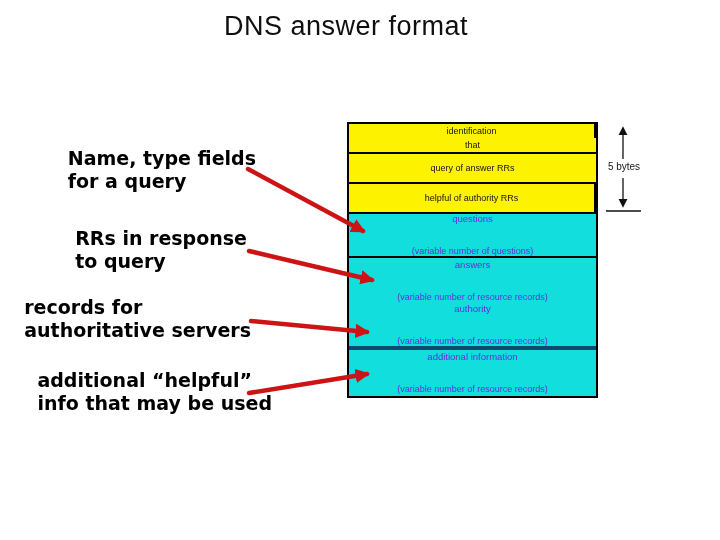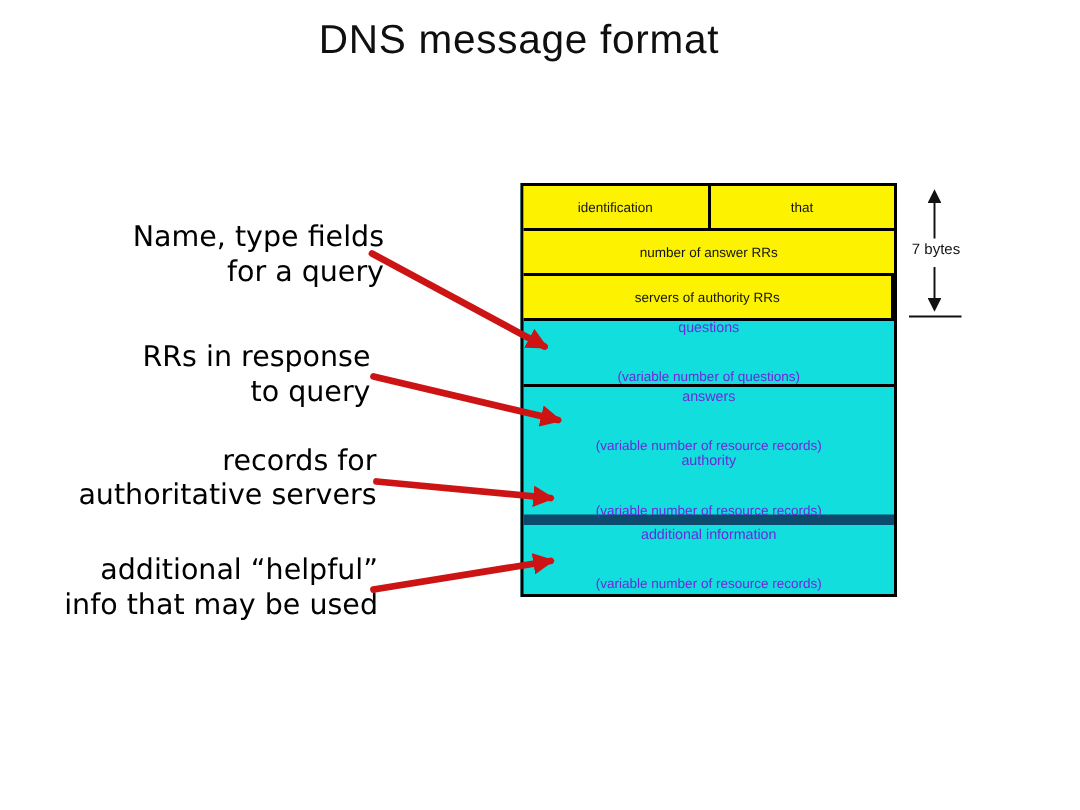--- a/index.html
+++ b/index.html
@@ -21,46 +21,47 @@
     text-align: center;
     font-family: "Liberation Sans", sans-serif;
     font-size: 27px;
     font-weight: 400;
     color: #0f0f0f;
     letter-spacing: 0.5px;
   }
 
   .note {
     position: absolute;
-    text-align: right;
+    text-align: left;
     font-size: 19px;
     line-height: 23px;
-    font-weight: 400;
+    font-weight: 700;
     color: #000000;
     white-space: pre-line;
   }
   .note-1 { top: 147px; right: 464px; }
   .note-2 { top: 227px; right: 473px; margin-left: 47px; }
   .note-3 { top: 296px; right: 469px; }
-  .note-4 { top: 369px; right: 468px; }
+  .note-4 { top: 369px; right: 448px; }
 
   .mtable {
     position: absolute;
     left: 347px;
     top: 122px;
     width: 247px;
     border: 2px solid #000000;
     background: var(--cyan, #12dede);
   }
   .hrow {
     display: flex;
     height: 30px;
     box-sizing: border-box;
     border-bottom: 2px solid #000000;
     background: var(--yellow, #fdf200);
+    flex-direction: column;
   }
   .hcell {
     flex: 1;
     display: flex;
     align-items: center;
     justify-content: center;
     font-family: "Liberation Sans", sans-serif;
     font-size: 9px;
     color: #141414;
     text-align: center;
@@ -74,21 +75,21 @@
     justify-content: center;
     box-sizing: border-box;
     font-family: "Liberation Sans", sans-serif;
     color: #6d28d9;
     text-align: center;
   }
   .brow .rname { font-size: 9.5px; line-height: 12px; }
   .brow .rdetail { font-size: 9px; line-height: 11px; margin-top: 21px; }
   .row-questions  { height: 44px; border-bottom: 2px solid #000000; }
   .row-answers    { height: 46px; }
-  .row-authority  { height: 46px; border-bottom: 7px solid #0c4a6e; }
+  .row-authority  { height: 46px; border-bottom: 4px solid #0c4a6e; }
   .row-additional { height: 46px; }
 
   .overlay {
     position: absolute;
     left: 0; top: 0;
     width: 720px; height: 540px;
     pointer-events: none;
   }
   .connector {
     stroke: var(--arrow_red, #cc1414);
@@ -111,62 +112,62 @@
     font-family: "Liberation Sans", sans-serif;
     font-size: 10px;
     color: #141414;
   }
 </style>
 </head>
 <body>
 
 <div class="slide">
 
-  <div class="title">DNS message format</div>
+  <div class="title">DNS answer format</div>
 
   <div class="note note-1">Name, type fields
 for a query</div>
   <div class="note note-2">RRs in response
 to query</div>
   <div class="note note-3">records for
 authoritative servers</div>
   <div class="note note-4">additional “helpful”
 info that may be used</div>
 
   <div class="mtable">
     <div class="hrow">
       <div class="hcell hleft">identification</div>
       <div class="hcell">that</div>
     </div>
     <div class="hrow">
-      <div class="hcell">number of answer RRs</div>
+      <div class="hcell">query of answer RRs</div>
     </div>
     <div class="hrow">
-      <div class="hcell hleft">servers of authority RRs</div>
+      <div class="hcell hleft">helpful of authority RRs</div>
     </div>
 
     <div class="brow row-questions">
       <span class="rname">questions</span>
       <span class="rdetail">(variable number of questions)</span>
     </div>
     <div class="brow row-answers">
       <span class="rname">answers</span>
       <span class="rdetail">(variable number of resource records)</span>
     </div>
     <div class="brow row-authority">
       <span class="rname">authority</span>
       <span class="rdetail">(variable number of resource records)</span>
     </div>
     <div class="brow row-additional">
       <span class="rname">additional information</span>
       <span class="rdetail">(variable number of resource records)</span>
     </div>
   </div>
 
-  <div class="size-label">7 bytes</div>
+  <div class="size-label">5 bytes</div>
 
   <svg class="overlay" viewBox="0 0 720 540" xmlns="http://www.w3.org/2000/svg">
     <defs>
       <marker id="ah-red" class="marker-red" viewBox="0 0 10 10" refX="8" refY="5" markerWidth="3.2" markerHeight="3.2" orient="auto">
         <path d="M 0 0 L 10 5 L 0 10 z"></path>
       </marker>
       <marker id="ah-black" class="marker-black" viewBox="0 0 10 10" refX="8" refY="5" markerWidth="7" markerHeight="7" orient="auto">
         <path d="M 0 0 L 10 5 L 0 10 z"></path>
       </marker>
     </defs>

